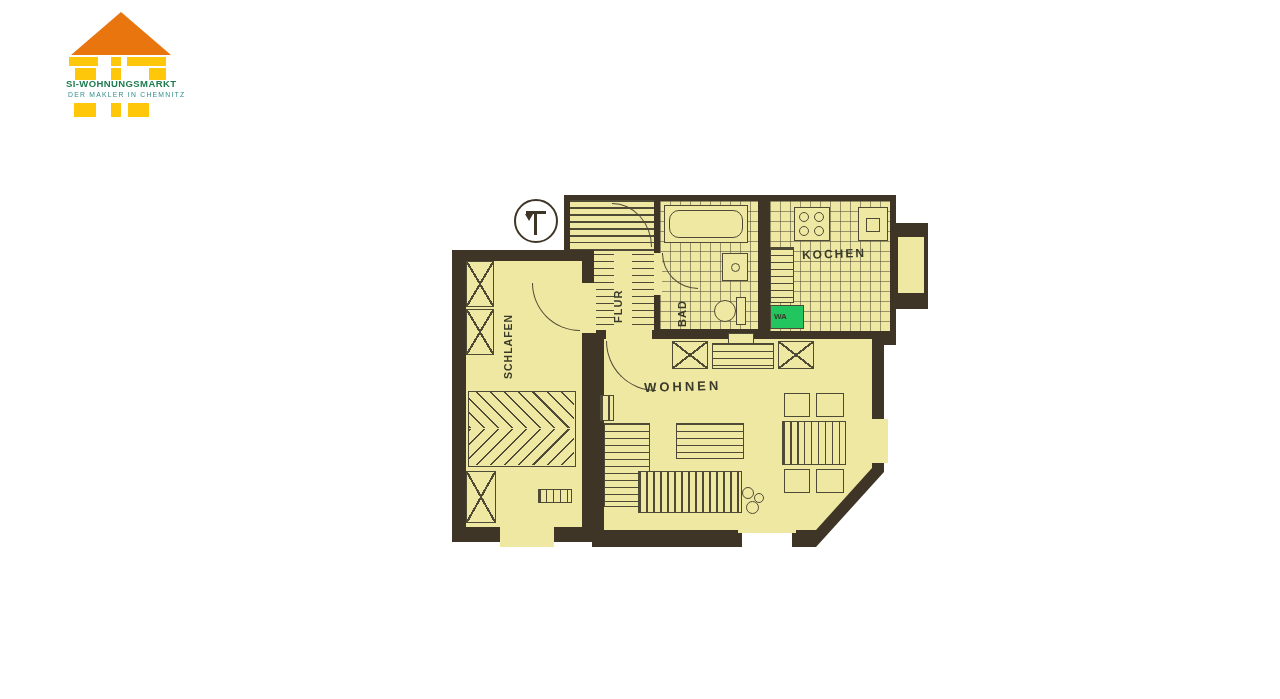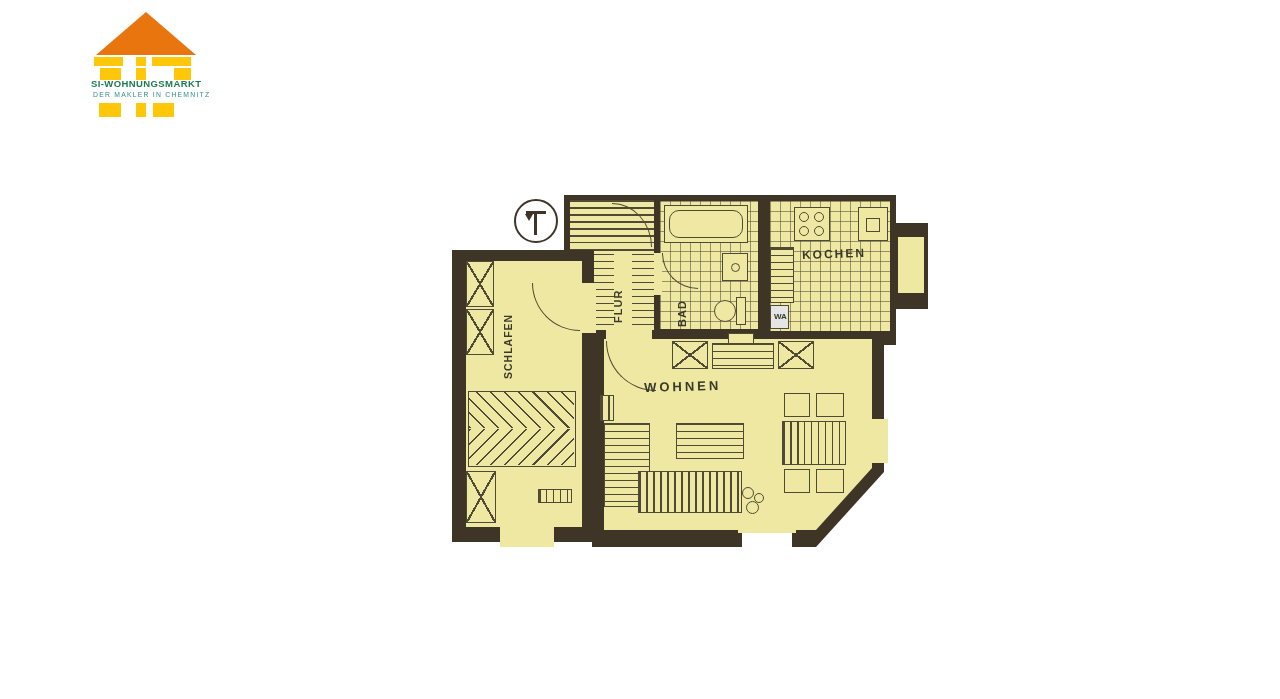--- a/index.html
+++ b/index.html
@@ -1,21 +1,21 @@
 <!DOCTYPE html>
 <html><head>
 <meta charset="utf-8">
 <style>
   html,body{margin:0;padding:0;}
   body{width:1280px;height:699px;background:#ffffff;overflow:hidden;position:relative;
        font-family:"Liberation Sans", sans-serif;}
   .abs{position:absolute;}
 
   
-  #logo{left:60px;top:5px;width:130px;height:120px;margin-left:25px;}
+  #logo{left:60px;top:5px;width:130px;height:120px;}
   .roof{left:11px;top:7px;width:0;height:0;border-left:50px solid transparent;
         border-right:50px solid transparent;border-bottom:43px solid #e8750e;}
   .yblock{background:#fec70a;}
   .logo-title{left:6px;top:73px;width:120px;font-size:9.5px;font-weight:bold;
               color:#1e7b4f;letter-spacing:.4px;white-space:nowrap;}
   .logo-sub{left:8px;top:86px;width:120px;font-size:6.8px;color:#2f8c8c;
             letter-spacing:1.25px;white-space:nowrap;}
 
   
   #plan{left:452px;top:195px;width:478px;height:365px;}
@@ -104,21 +104,21 @@
   <div class="abs line-b" style="left:342px;top:12px;width:36px;height:34px;background:#efe8a3">
     <div class="abs dot" style="left:4px;top:4px;width:10px;height:10px"></div>
     <div class="abs dot" style="left:19px;top:4px;width:10px;height:10px"></div>
     <div class="abs dot" style="left:4px;top:18px;width:10px;height:10px"></div>
     <div class="abs dot" style="left:19px;top:18px;width:10px;height:10px"></div>
   </div>
   <div class="abs line-b" style="left:406px;top:12px;width:30px;height:34px;background:#efe8a3">
     <div class="abs line-b" style="left:7px;top:10px;width:14px;height:14px"></div>
   </div>
   <div class="abs line-b hlines" style="left:318px;top:52px;width:24px;height:56px;background-color:#efe8a3"></div>
-  <div class="abs line-b" style="left:318px;top:110px;width:19px;height:24px;background:#e5e5e5">
+  <div class="abs line-b" style="left:318px;top:110px;width:34px;height:24px;background:#22c55e">
     <div class="abs hlabel" style="left:3px;top:6px;font-size:8px">WA</div>
   </div>
   <div class="abs hlabel" style="left:350px;top:52px;font-size:12px;letter-spacing:2px;transform:rotate(-2deg)">KOCHEN</div>
 
   <div class="abs room" style="left:14px;top:66px;width:116px;height:266px"></div>
   <div class="abs room" style="left:126px;top:88px;width:18px;height:50px"></div>
   <div class="abs arc-bl" style="left:80px;top:88px;width:48px;height:48px"></div>
   <div class="abs xbox" style="left:14px;top:66px;width:28px;height:46px"></div>
   <div class="abs xbox" style="left:14px;top:114px;width:28px;height:46px"></div>
   <div class="abs vlabel" style="left:50px;top:80px;height:104px;font-size:10.5px">SCHLAFEN</div>

